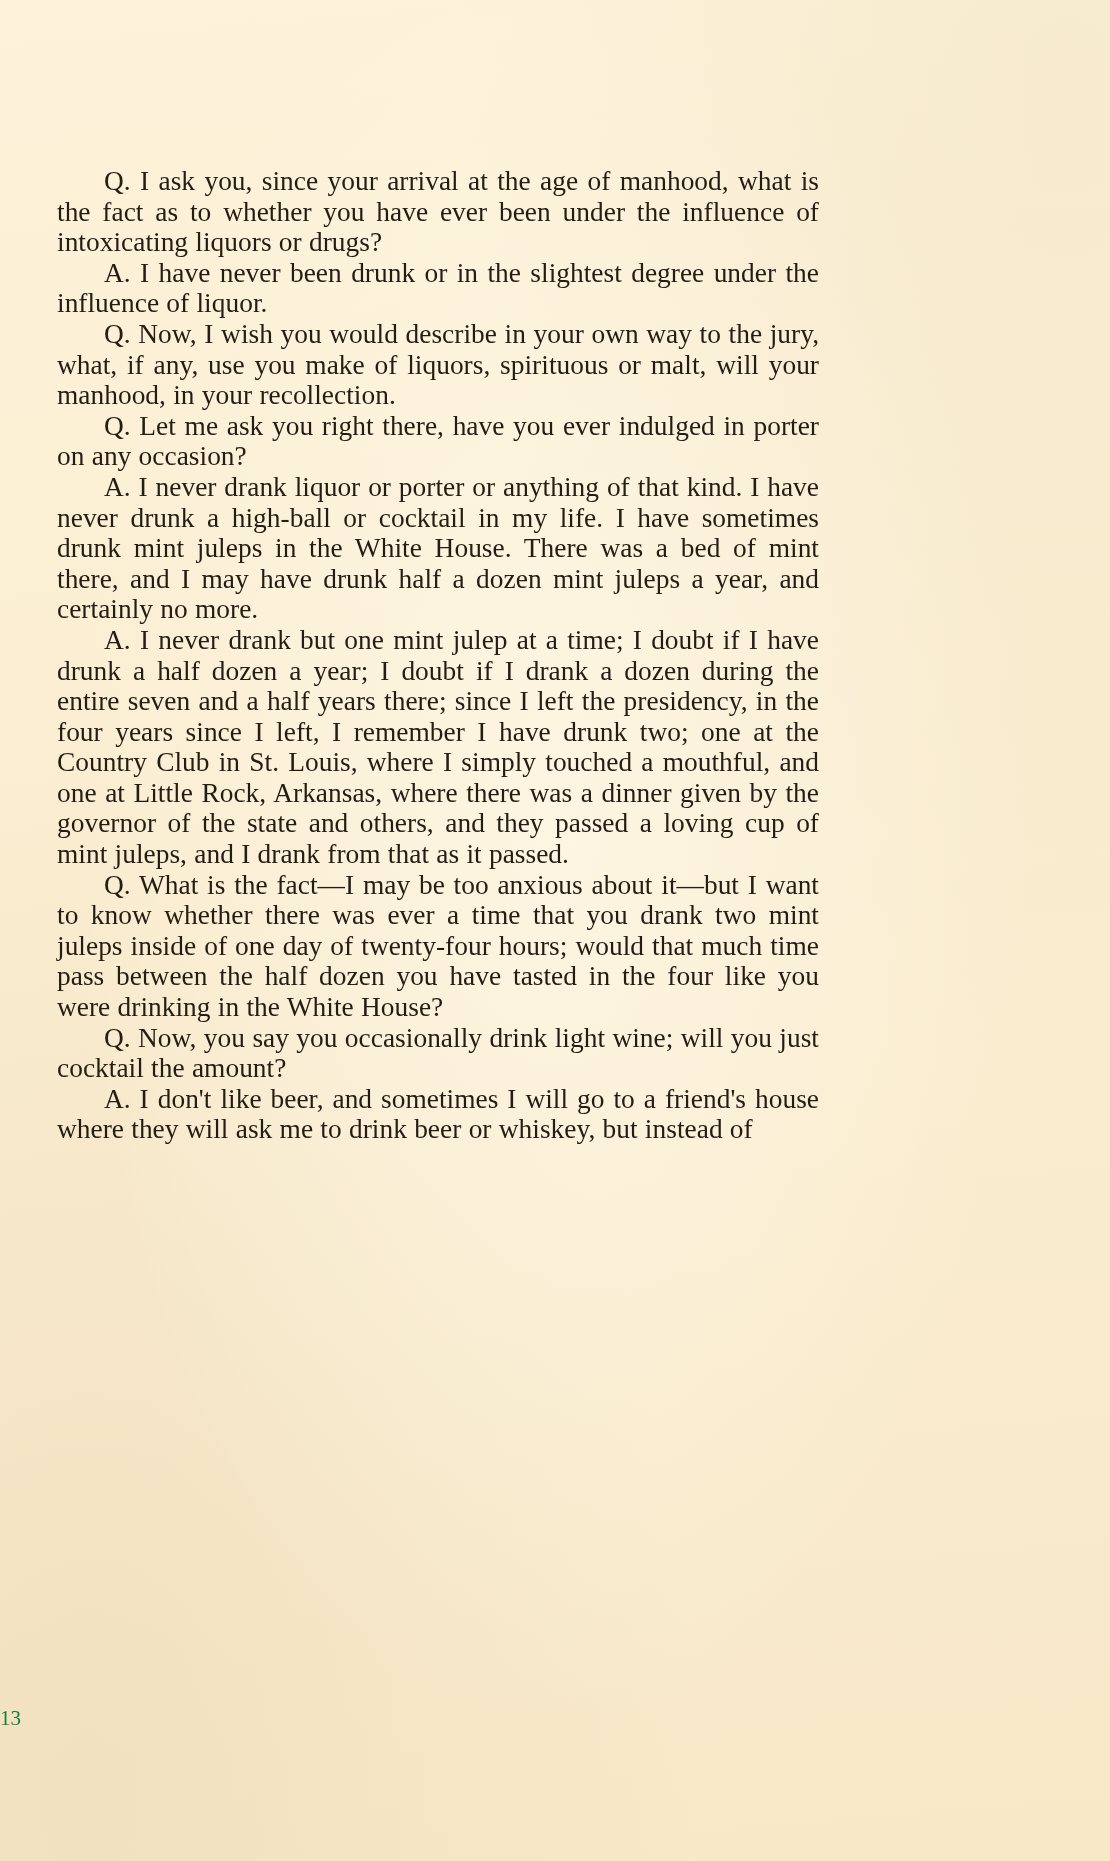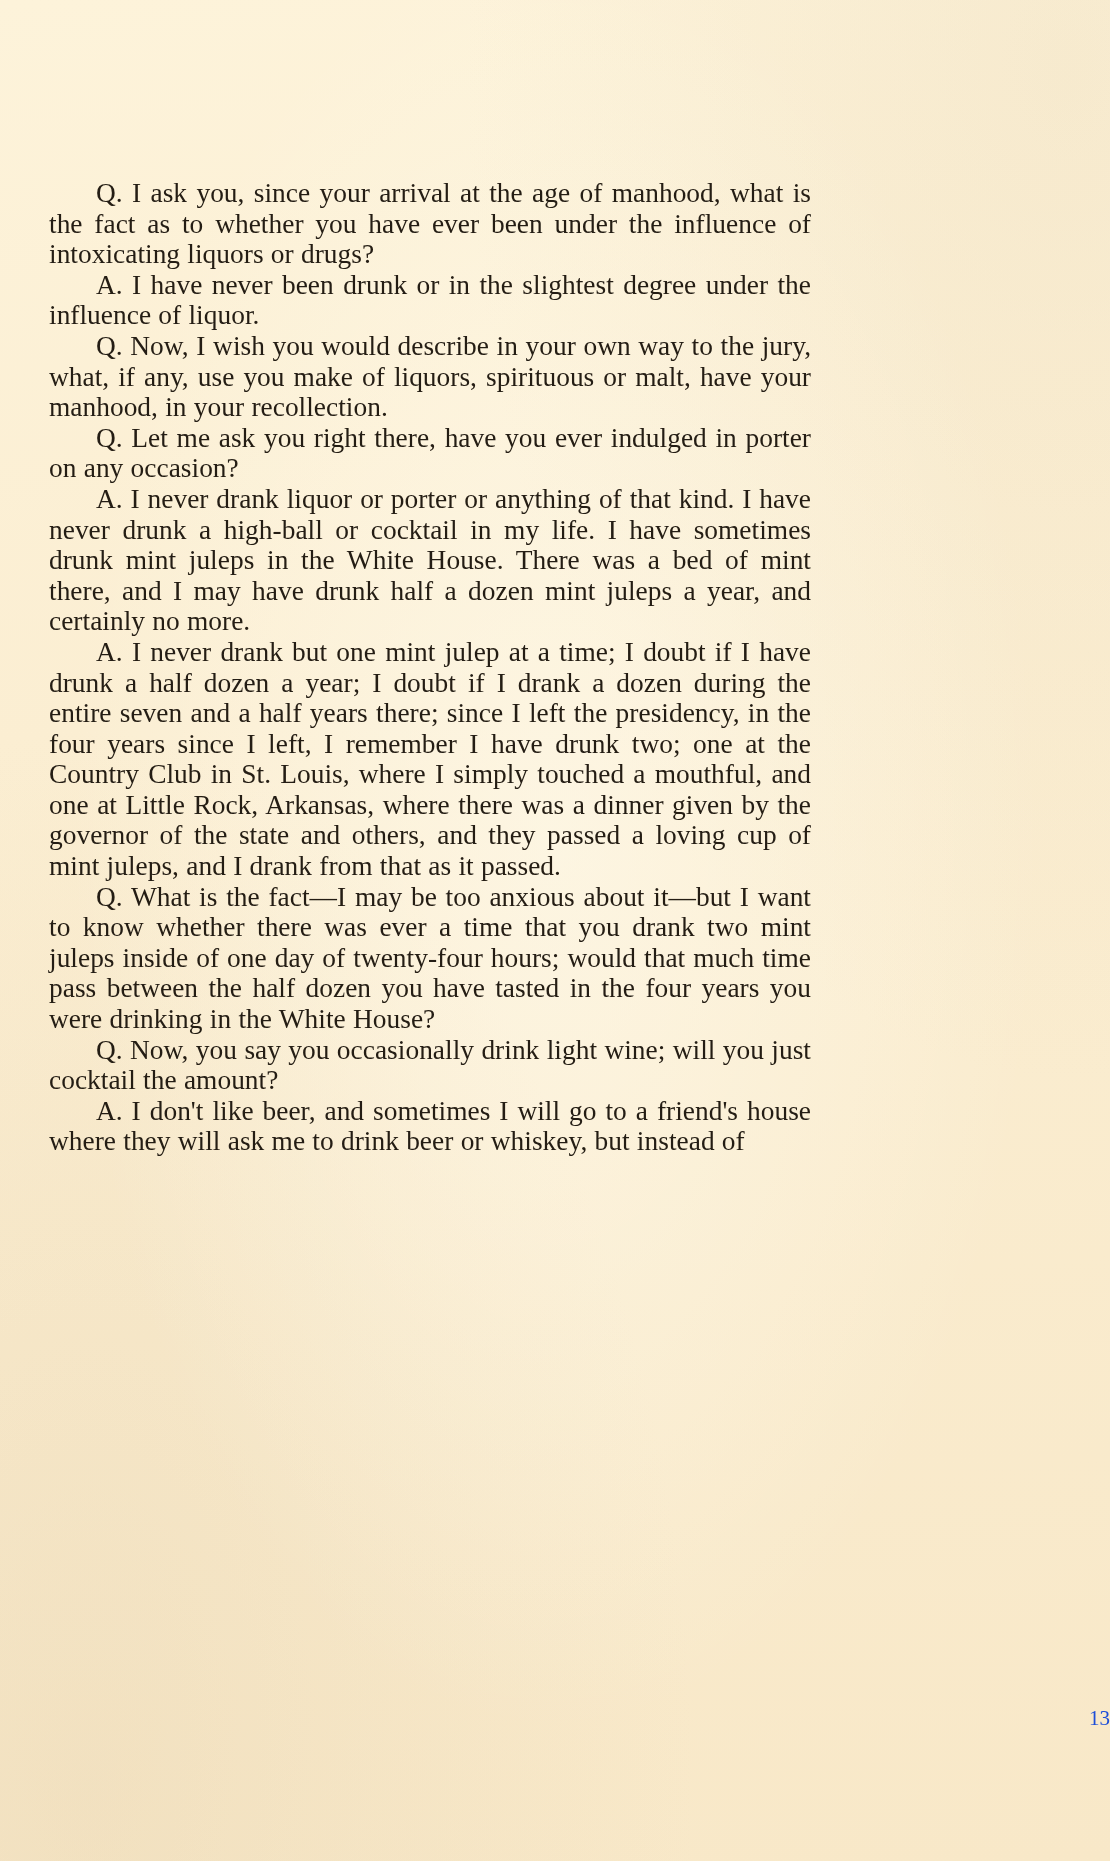--- a/index.html
+++ b/index.html
@@ -28,63 +28,61 @@
   }
   .page {
     position: relative;
     z-index: 1;
     width: 1110px;
     height: 1861px;
     box-sizing: border-box;
   }
   .text-block {
     position: absolute;
-    left: 49px;
+    left: 57px;
     top: 166px;
     width: 762px;
-    margin-top: 12px;
   }
   p.para {
     margin: 0;
     text-align: justify;
     text-align-last: left;
     text-indent: 47px;
     font-size: 27.4px;
     line-height: 30.6px;
     color: #241d14;
     letter-spacing: 0.02px;
     word-spacing: 0.4px;
     -webkit-font-smoothing: antialiased;
   }
   .page-number {
     position: absolute;
     left: 0;
     right: 0;
     top: 1706px;
-    text-align: right;
+    text-align: left;
     font-size: 21px;
-    color: #1d4ed8;
+    color: #15803d;
     font-family: "Liberation Serif", "DejaVu Serif", serif;
-    margin-left: 30px;
   }
 </style>
 </head>
 <body>
 
 <div class="paper-texture"></div>
 
 <div class="page">
 
   <div class="text-block">
     <p class="para">Q. I ask you, since your arrival at the age of manhood, what is the fact as to whether you have ever been under the influence of intoxicating liquors or drugs?</p>
     <p class="para">A. I have never been drunk or in the slightest degree under the influence of liquor.</p>
-    <p class="para">Q. Now, I wish you would describe in your own way to the jury, what, if any, use you make of liquors, spirituous or malt, have your manhood, in your recollection.</p>
+    <p class="para">Q. Now, I wish you would describe in your own way to the jury, what, if any, use you make of liquors, spirituous or malt, will your manhood, in your recollection.</p>
     <p class="para">Q. Let me ask you right there, have you ever indulged in porter on any occasion?</p>
     <p class="para">A. I never drank liquor or porter or anything of that kind.  I have never drunk a high-ball or cocktail in my life.  I have sometimes drunk mint juleps in the White House.  There was a bed of mint there, and I may have drunk half a dozen mint juleps a year, and certainly no more.</p>
     <p class="para">A. I never drank but one mint julep at a time; I doubt if I have drunk a half dozen a year; I doubt if I drank a dozen during the entire seven and a half years there; since I left the presidency, in the four years since I left, I remember I have drunk two; one at the Country Club in St. Louis, where I simply touched a mouthful, and one at Little Rock, Arkansas, where there was a dinner given by the governor of the state and others, and they passed a loving cup of mint juleps, and I drank from that as it passed.</p>
-    <p class="para">Q. What is the fact—I may be too anxious about it—but I want to know whether there was ever a time that you drank two mint juleps inside of one day of twenty-four hours; would that much time pass between the half dozen you have tasted in the four years you were drinking in the White House?</p>
+    <p class="para">Q. What is the fact—I may be too anxious about it—but I want to know whether there was ever a time that you drank two mint juleps inside of one day of twenty-four hours; would that much time pass between the half dozen you have tasted in the four like you were drinking in the White House?</p>
     <p class="para">Q. Now, you say you occasionally drink light wine; will you just cocktail the amount?</p>
     <p class="para">A. I don't like beer, and sometimes I will go to a friend's house where they will ask me to drink beer or whiskey, but instead of</p>
   </div>
 
   <div class="page-number">13</div>
 
 </div>
 
 </body></html>

